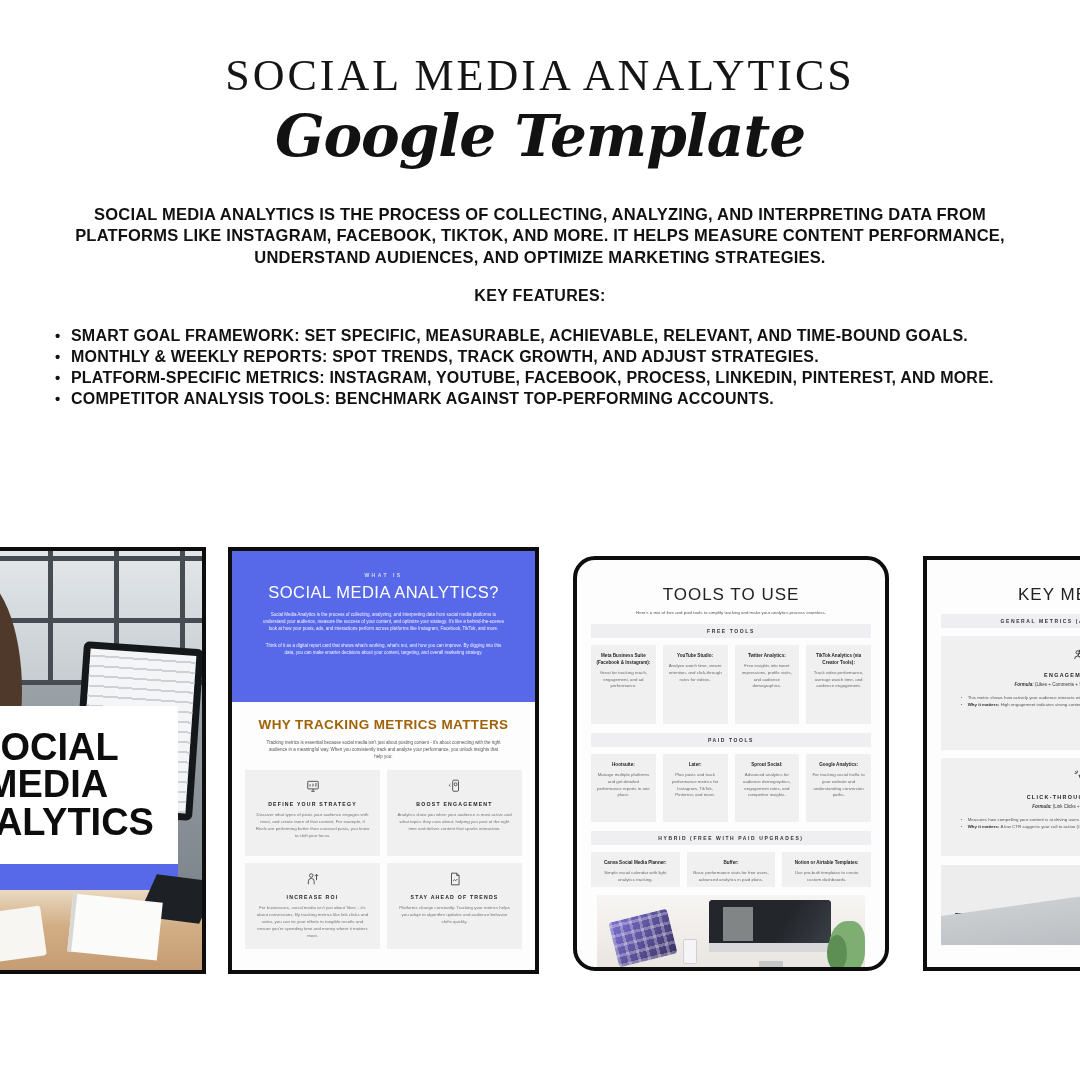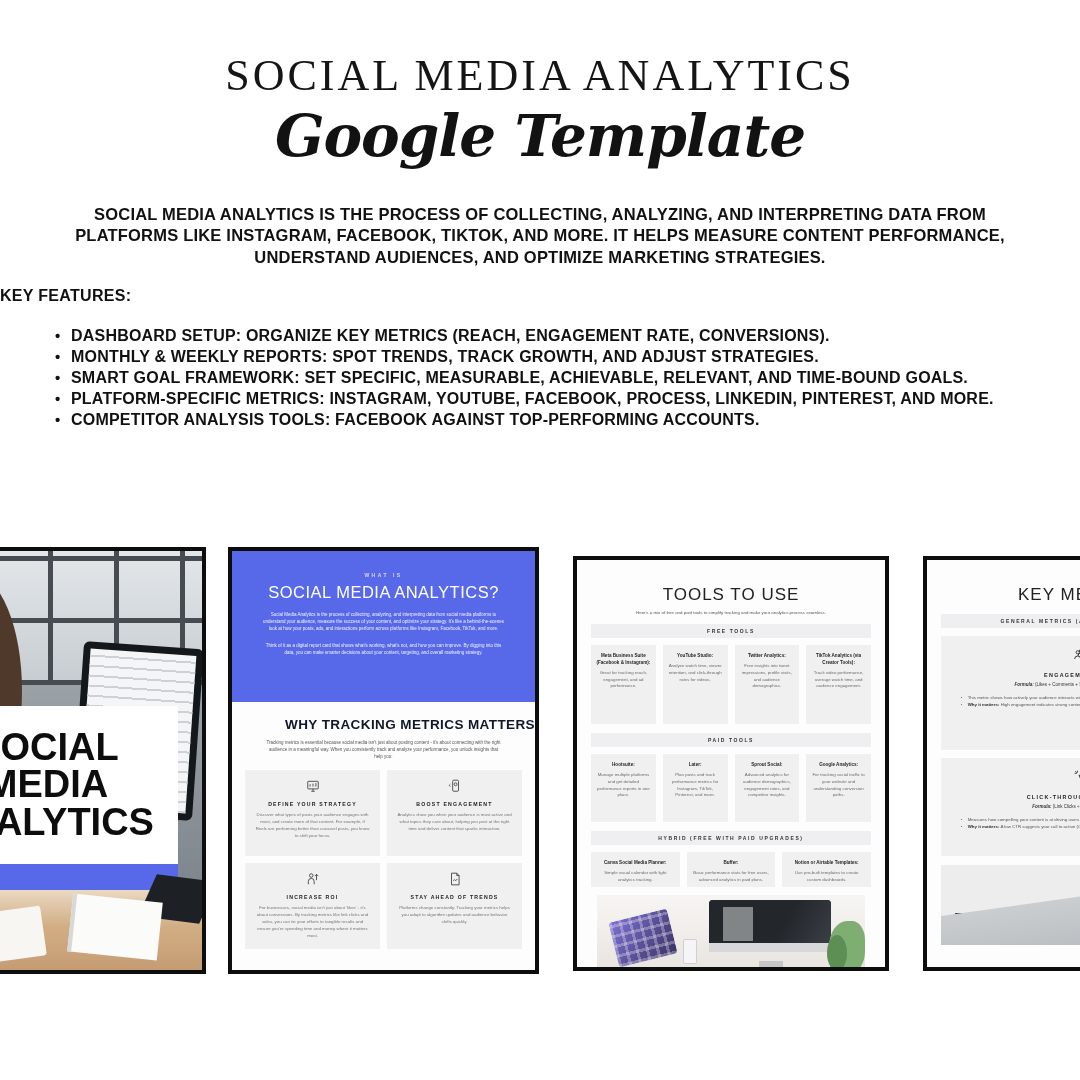--- a/index.html
+++ b/index.html
@@ -19,21 +19,21 @@
     position:absolute; top:102px; left:0; right:0; text-align:center;
     font-family:"DejaVu Serif", serif; font-style:italic; font-weight:700;
     font-size:58px; letter-spacing:-1px; color:#121212;
   }
   .hero-desc {
     position:absolute; top:204px; left:50%; transform:translateX(-50%);
     width:940px; text-align:center;
     font-weight:700; font-size:16.5px; line-height:1.3; letter-spacing:0.2px;
   }
   .key-features {
-    position:absolute; top:287px; left:0; right:0; 
+    position:absolute; top:287px; left:0; right:0; text-align:center;
     font-weight:700; font-size:16px; letter-spacing:0.3px;
   }
   .features {
     position:absolute; top:325px; left:54px; width:1005px; list-style:none;
   }
   .features li {
     position:relative; padding-left:17px;
     font-weight:700; font-size:16px; line-height:21px; letter-spacing:0.2px;
     text-align:justify;
   }
@@ -88,32 +88,32 @@
     background:#fbfbf9; transform:rotate(6deg); border-left:4px solid #d8d8d6; }
   .desk1 .stand { position:absolute; right:-8px; top:-12px; width:64px; height:42px;
     background:#1d2125; transform:skewX(-18deg) rotate(7deg); }
 
   
   .card2 { left:228px; top:547px; width:311px; height:427px; }
   .c2-header { height:151px; color:#fff; text-align:center; }
   .c2-eyebrow { padding-top:21px; font-weight:700; font-size:5px; letter-spacing:2.5px; opacity:.75; }
   .c2-title { margin-top:5px; font-weight:400; font-size:16.5px; letter-spacing:0.5px; }
   .c2-p { width:246px; margin:9px auto 0; font-size:4.5px; line-height:1.6; opacity:.93; }
-  .why-title { margin-top:15px; text-align:right; font-weight:700; font-size:13.5px;
-    letter-spacing:0.4px; color:#0f172a; }
+  .why-title { margin-top:15px; text-align:center; font-weight:700; font-size:13.5px;
+    letter-spacing:0.4px; color:#a16207; }
   .why-p { width:238px; margin:7px auto 0; text-align:center; font-size:4.5px;
     line-height:1.6; color:#555; }
   .grid2 { margin:9px 13px 0; display:grid; grid-template-columns:1fr 1fr; gap:7px; }
   .gbox { background:#f0f0f1; height:86px; padding:9px 10px; text-align:center; overflow:hidden; }
   .gbox svg { width:14px; height:14px; stroke:#4a4a4a; fill:none; stroke-width:1.6; }
   .gtitle { font-weight:700; font-size:5.2px; letter-spacing:1.2px; margin-top:4px; color:#222; }
   .gtext { font-size:4.4px; line-height:1.62; color:#767676; margin-top:4px; }
 
   
-  .card3 { left:573px; top:556px; width:316px; height:415px; }
+  .card3 { left:573px; top:556px; width:316px; height:415px;border-radius:22px; }
   .t3 { margin-top:25px; text-align:center; font-weight:400; font-size:17px;
     letter-spacing:1px; color:#222; }
   .s3 { margin-top:5px; text-align:center; font-size:4.4px; color:#555; }
   .trow { margin:7px 14px 0; display:flex; gap:7px; }
   .tbox { flex:1; background:#f0f0f1; padding:8px 5px; text-align:center; overflow:hidden; }
   .trow-free .tbox { height:79px; }
   .trow-paid .tbox { height:68px; }
   .trow-hybrid .tbox { height:35px; }
   .tname { font-weight:700; font-size:4.6px; line-height:1.5; color:#1f1f1f; }
   .tdesc { font-size:4.4px; line-height:1.55; color:#6c6c6c; margin-top:3px; }
@@ -166,25 +166,24 @@
   .photo4 .leg2 { left:70px; top:58px; }
 </style>
 </head>
 <body>
 
 <h1 class="hero-title">SOCIAL MEDIA ANALYTICS</h1>
 <div class="hero-script">Google Template</div>
 <p class="hero-desc">SOCIAL MEDIA ANALYTICS IS THE PROCESS OF COLLECTING, ANALYZING, AND INTERPRETING DATA FROM PLATFORMS LIKE INSTAGRAM, FACEBOOK, TIKTOK, AND MORE. IT HELPS MEASURE CONTENT PERFORMANCE, UNDERSTAND AUDIENCES, AND OPTIMIZE MARKETING STRATEGIES.</p>
 <div class="key-features">KEY FEATURES:</div>
 <ul class="features">
-  <li>DASHBOARD SETUP: ORGANIZE KEY METRICS (REACH, ENGAGEMENT RATE, CONVERSIONS).</li>
+  <li>SMART GOAL FRAMEWORK: SET SPECIFIC, MEASURABLE, ACHIEVABLE, RELEVANT, AND TIME-BOUND GOALS.</li>
   <li>MONTHLY &amp; WEEKLY REPORTS: SPOT TRENDS, TRACK GROWTH, AND ADJUST STRATEGIES.</li>
-  <li>SMART GOAL FRAMEWORK: SET SPECIFIC, MEASURABLE, ACHIEVABLE, RELEVANT, AND TIME-BOUND GOALS.</li>
   <li>PLATFORM-SPECIFIC METRICS: INSTAGRAM, YOUTUBE, FACEBOOK, PROCESS, LINKEDIN, PINTEREST, AND MORE.</li>
-  <li>COMPETITOR ANALYSIS TOOLS: FACEBOOK AGAINST TOP-PERFORMING ACCOUNTS.</li>
+  <li>COMPETITOR ANALYSIS TOOLS: BENCHMARK AGAINST TOP-PERFORMING ACCOUNTS.</li>
 </ul>
 
 <section class="card card1">
   <div class="office">
     <div class="windows"></div>
     <div class="wall"></div>
     <div class="hair"></div>
 
     <div class="monitor">
       <div class="screen"></div>

